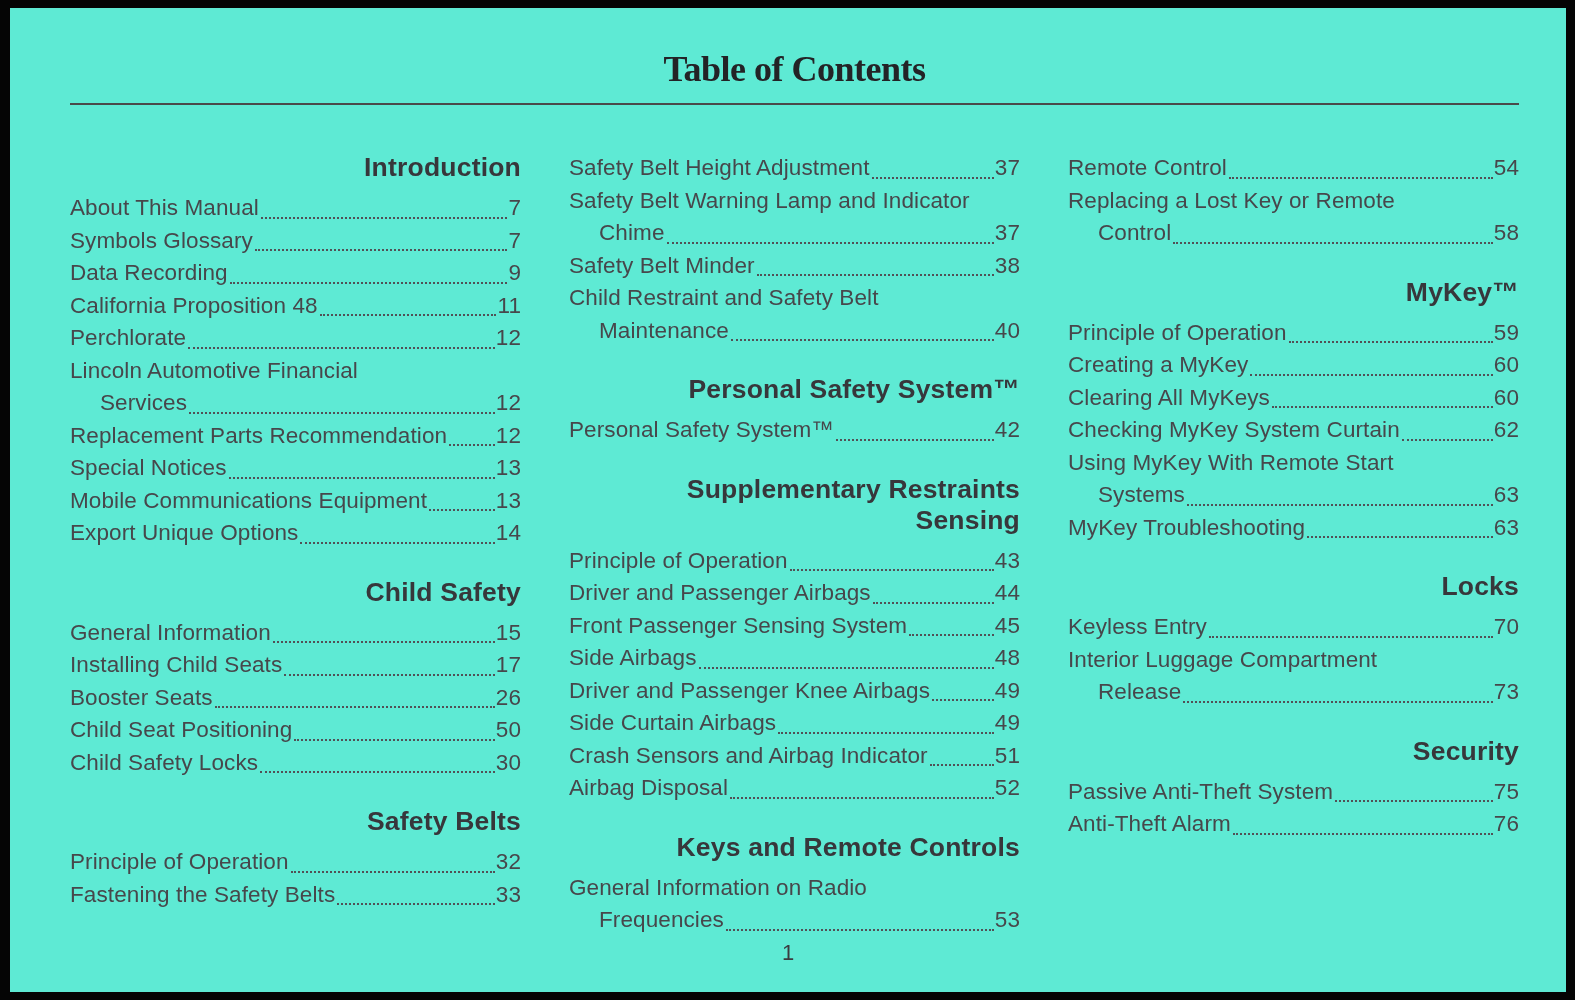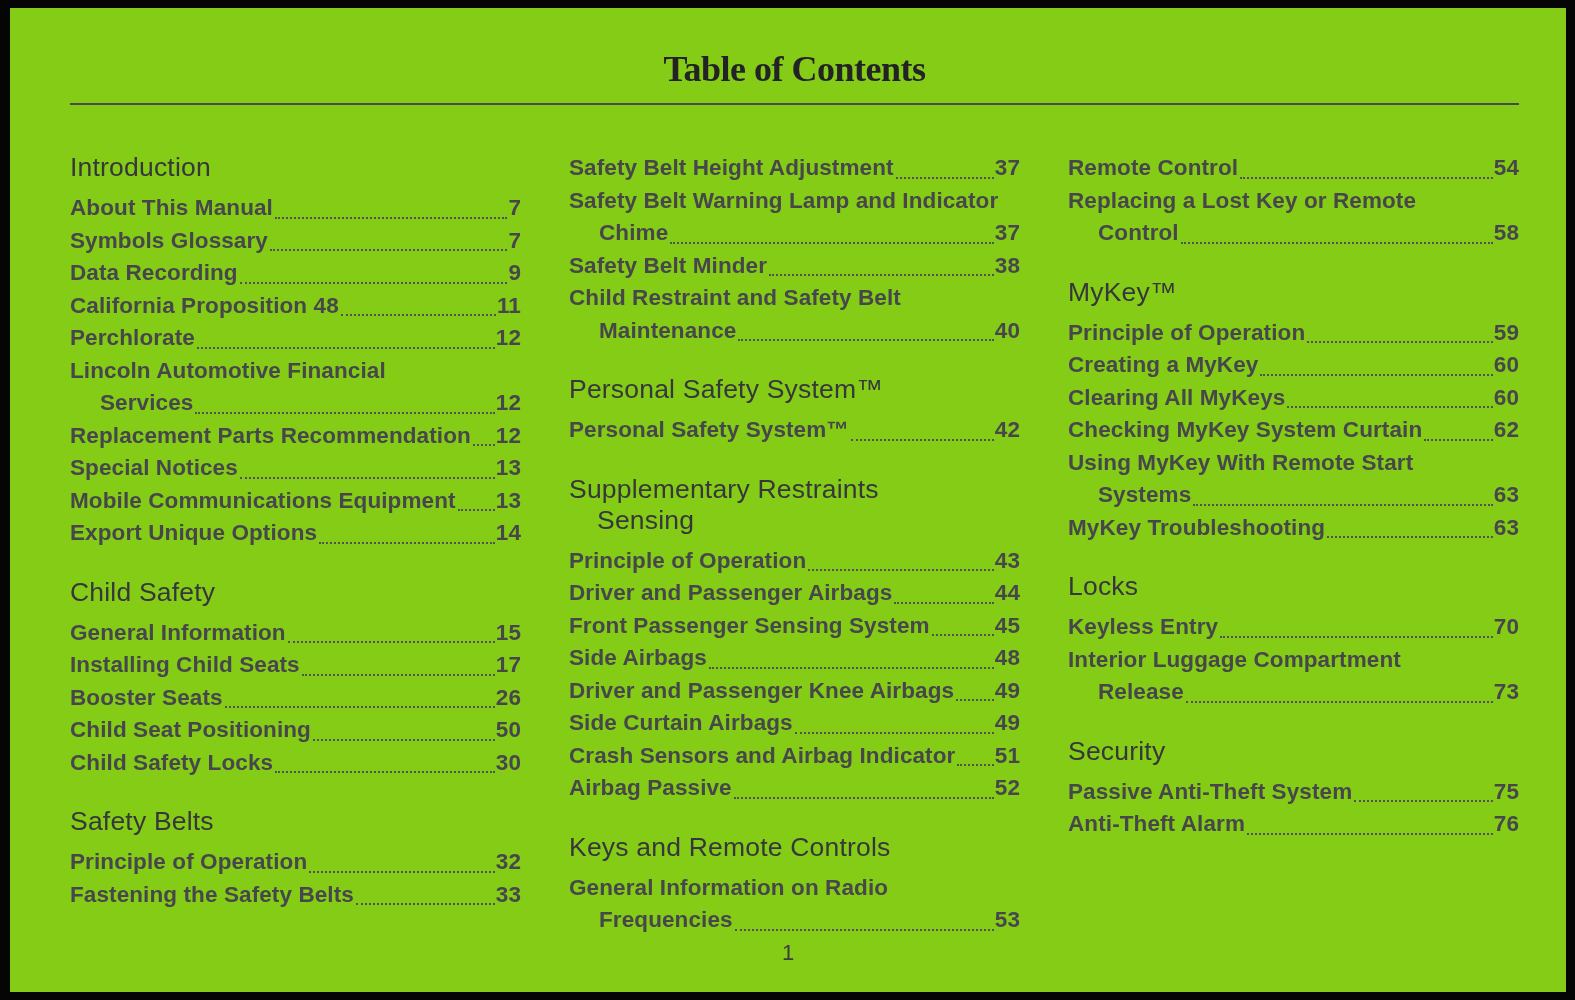--- a/index.html
+++ b/index.html
@@ -7,21 +7,21 @@
 
   .frame {
     width: 1575px; height: 1000px;
     box-sizing: border-box;
     background: #050505;
     padding: 8px 9px 8px 10px;
   }
   .page {
     width: 100%; height: 100%;
     box-sizing: border-box;
-    background: #84cc16;
+    background: #5eead4;
     padding: 32px 47px 0 60px;
     position: relative;
     font-family: "Liberation Sans", sans-serif;
   }
 
   
   h1.doc-title {
     margin: 8px 0 0 0;
     text-align: center;
     font-family: "Liberation Serif", serif;
@@ -41,32 +41,32 @@
     display: grid;
     grid-template-columns: 1fr 1fr 1fr;
     column-gap: 48px;
     margin-top: 47px;
   }
 
   .toc-section { margin-bottom: 27px; }
   .toc-section h2 {
     margin: 0 0 9px 0;
     font-size: 26.5px;
-    font-weight: 400;
+    font-weight: 700;
     letter-spacing: 0.2px;
     color: #37373b;
     line-height: 31px;
+    text-align: right;
   }
   .toc-section h2 .line2 { display: block; padding-left: 28px; }
 
   .entry {
     font-size: 22.5px;
     color: #47474b;
     letter-spacing: 0.1px;
-    font-weight: bold;
   }
   .entry .line1 { line-height: 32.5px; white-space: nowrap; }
   .entry .row { display: flex; line-height: 32.5px; }
   .entry .lbl { white-space: nowrap; }
   .entry .cont { padding-left: 30px; }
   .entry .leader {
     flex: 1 1 auto;
     min-width: 10px;
     border-bottom: 2.6px dotted #515156;
     align-self: flex-end;
@@ -314,21 +314,21 @@
             </div>
             <div class="entry">
               <div class="row">
                 <span class="lbl">Crash Sensors and Airbag Indicator</span>
                 <span class="leader"></span>
                 <span class="pg">51</span>
               </div>
             </div>
             <div class="entry">
               <div class="row">
-                <span class="lbl">Airbag Passive</span>
+                <span class="lbl">Airbag Disposal</span>
                 <span class="leader"></span>
                 <span class="pg">52</span>
               </div>
             </div>
           </section>
           <section class="toc-section">
             <h2>Keys and Remote Controls</h2>
             <div class="entry">
               <div class="line1">General Information on Radio</div>
               <div class="row">

